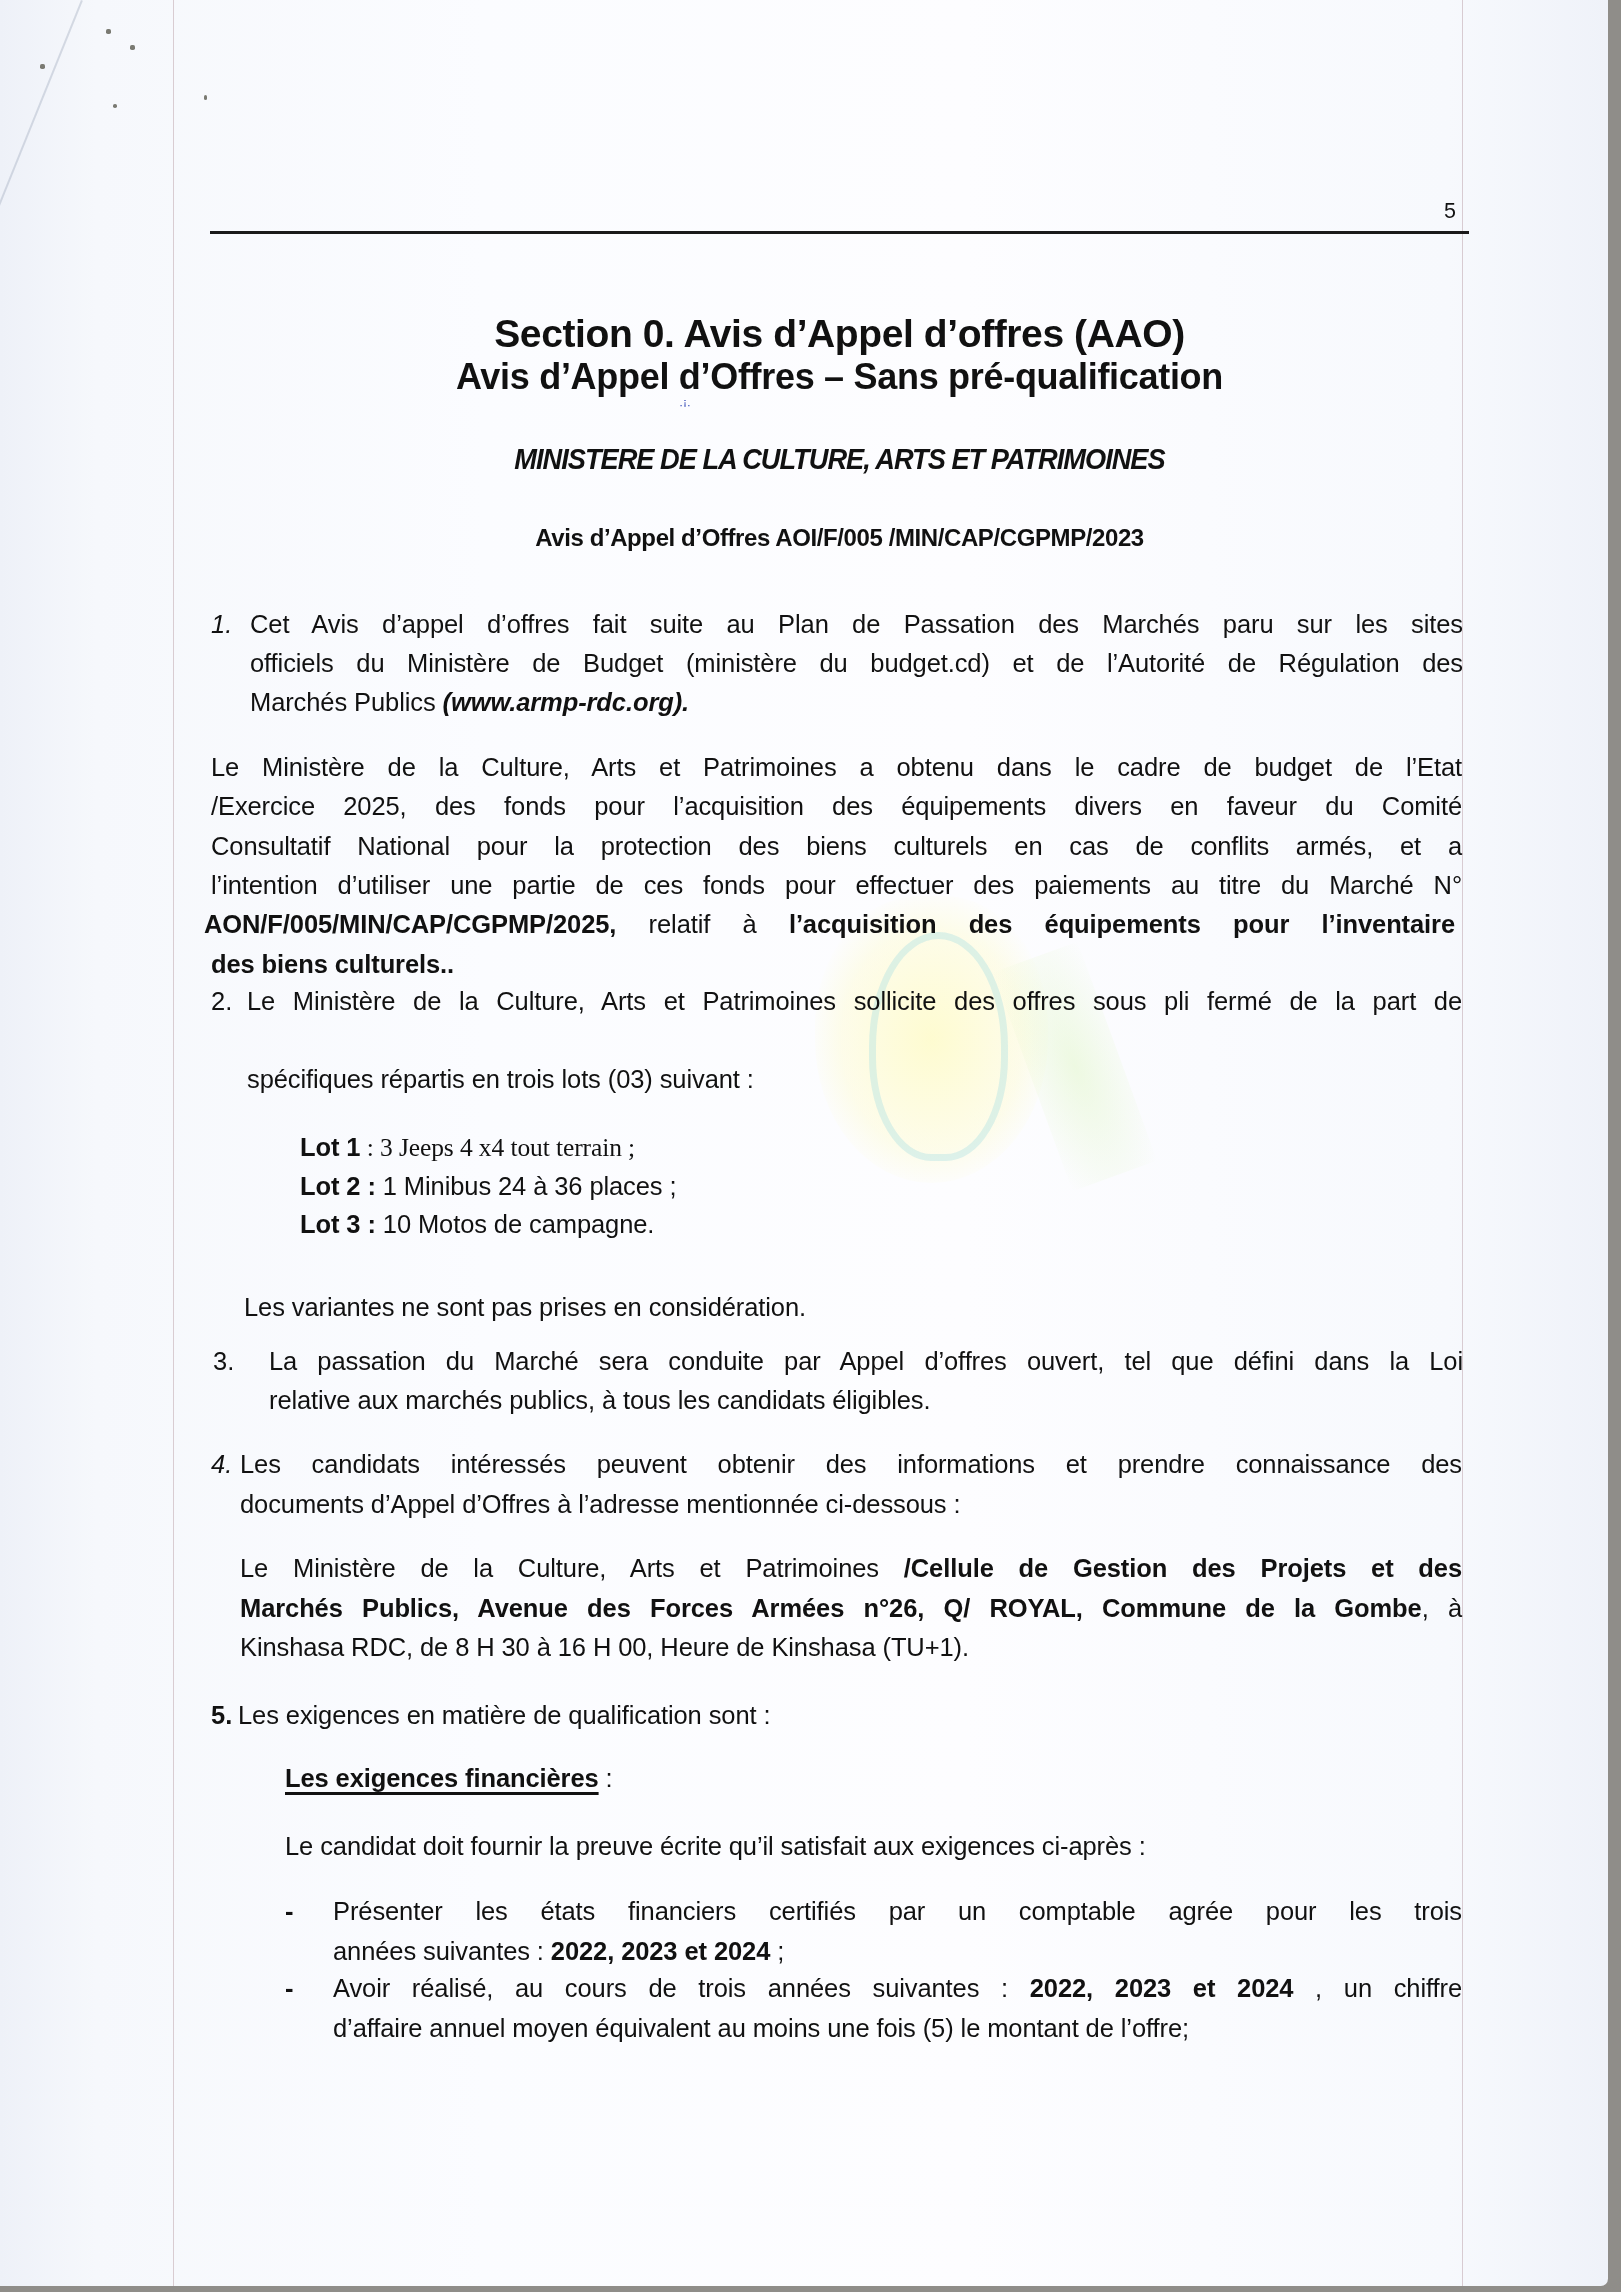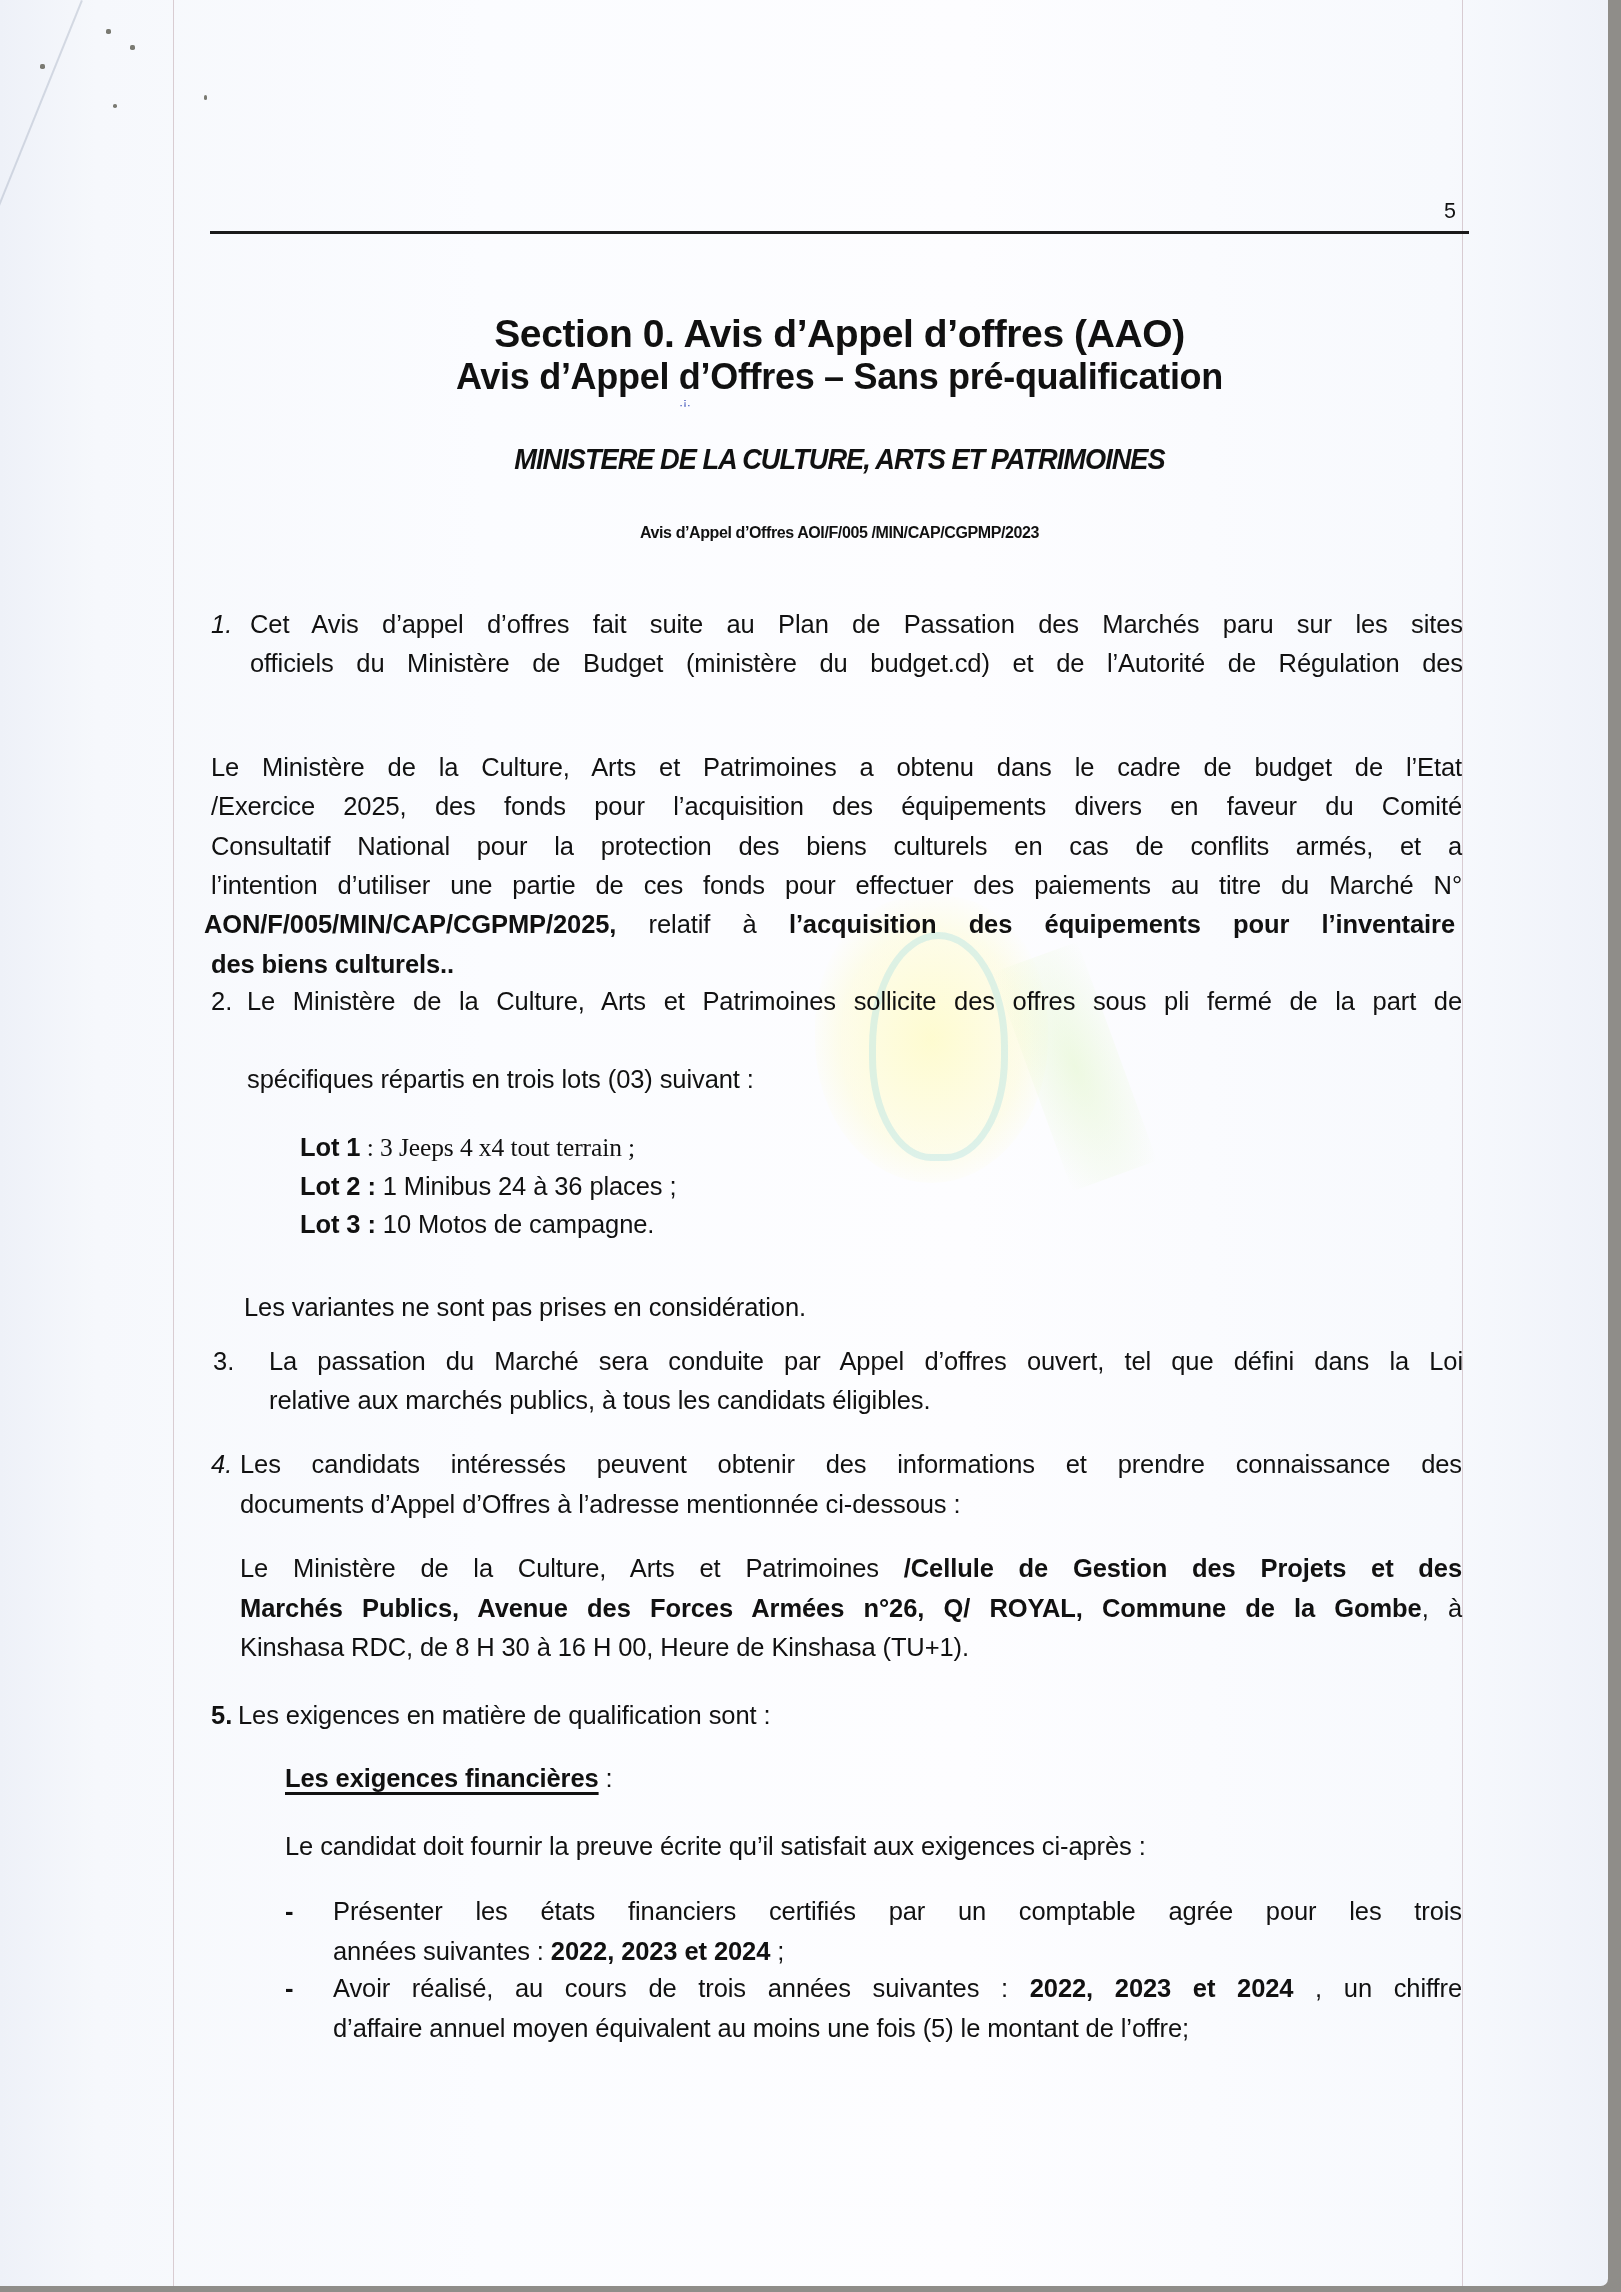--- a/index.html
+++ b/index.html
@@ -23,21 +23,21 @@
   .wm-cyan { position: absolute; left: 90px; top: 72px; width: 125px; height: 215px; border: 7.2px solid rgba(160,220,225,0.35); border-radius: 50% 50% 45% 45%; }
   .wm-green { position: absolute; left: 251px; top: 90px; width: 90px; height: 233px; background: radial-gradient(ellipse, rgba(220,245,190,0.45), rgba(220,245,190,0)); transform: rotate(-20deg); }
 
   .pagenum { position: absolute; left: 1444px; top: 199px; font-size: 21.5px; }
   .rule { position: absolute; left: 210px; top: 231px; width: 1259px; height: 2.7px; background: #1a1a1a; }
 
   .center { position: absolute; left: 210px; width: 1259px; text-align: center; font-weight: bold; white-space: nowrap; }
   .title1 { top: 312px; font-size: 39px; letter-spacing: -0.4px; }
   .title2 { top: 356px; font-size: 36px; letter-spacing: -0.3px; }
   .ministry { top: 442px; font-size: 29.6px; font-style: italic; letter-spacing: -1.1px; transform: scaleX(0.92); }
-  .ref { top: 524px; font-size: 16px; letter-spacing: -0.4px; }
+  .ref { top: 524px; font-size: 24px; letter-spacing: -0.4px; }
   .stamp-mark { position: absolute; left: 679px; top: 398px; font-size: 12.5px; color: #3a4fb8; }
 
   .line { position: absolute; font-size: 25.5px; line-height: 39px; white-space: nowrap; letter-spacing: -0.1px; }
   .just { text-align: justify; text-align-last: justify; white-space: normal; }
   .num { position: absolute; font-size: 25.5px; line-height: 39px; }
   b { font-weight: bold; }
   .serif { font-family: "Liberation Serif", serif; }
   u.h { text-decoration: underline; text-decoration-thickness: 2.7px; text-underline-offset: 4.5px; font-weight: bold; }
 </style>
 </head>
@@ -65,20 +65,23 @@
 
   <div class="center title1">Section 0. Avis d’Appel d’offres (AAO)</div>
   <div class="center title2">Avis d’Appel d’Offres – Sans pré-qualification</div>
   <div class="stamp-mark">·ꜟ·</div>
   <div class="center ministry">MINISTERE DE LA CULTURE, ARTS ET PATRIMOINES</div>
   <div class="center ref">Avis d’Appel d’Offres AOI/F/005 /MIN/CAP/CGPMP/2023</div>
 
   <div class="num" style="left:211px;top:605px;font-style:italic">1.</div>
   <div class="line just" style="left:250px;top:605px;width:1213px">Cet Avis d’appel d’offres fait suite au Plan  de Passation des Marchés paru sur les sites</div>
   <div class="line just" style="left:250px;top:644px;width:1213px">officiels du Ministère de Budget (ministère du budget.cd) et de l’Autorité de Régulation des</div>
+  <div class="line" style="left:250px;top:683px">
+    <span>Marchés Publics </span><b><i>(www.armp-rdc.org).</i></b>
+  </div>
 
   <div class="line just" style="left:211px;top:748px;width:1251px">Le Ministère de la Culture, Arts et Patrimoines a obtenu dans le cadre de  budget de l’Etat</div>
   <div class="line just" style="left:211px;top:787px;width:1251px">/Exercice 2025, des fonds pour l’acquisition des équipements divers en faveur du Comité</div>
   <div class="line just" style="left:211px;top:827px;width:1251px">Consultatif National pour la protection des biens culturels en cas de conflits armés, et a</div>
   <div class="line just" style="left:211px;top:866px;width:1251px">l’intention d’utiliser une partie de ces fonds pour effectuer des paiements au titre du Marché N°</div>
   <div class="line just" style="left:204px;top:905px;width:1251px"><b>AON/F/005/MIN/CAP/CGPMP/2025,</b><span> relatif à </span><b>l’acquisition des équipements pour l’inventaire</b></div>
   <div class="line" style="left:211px;top:945px"><b>des biens culturels..</b></div>
 
   <div class="num" style="left:211px;top:982px">2.</div>
   <div class="line just" style="left:247px;top:982px;width:1215px">Le Ministère de la Culture, Arts et Patrimoines sollicite des offres sous pli fermé de la part de</div>

